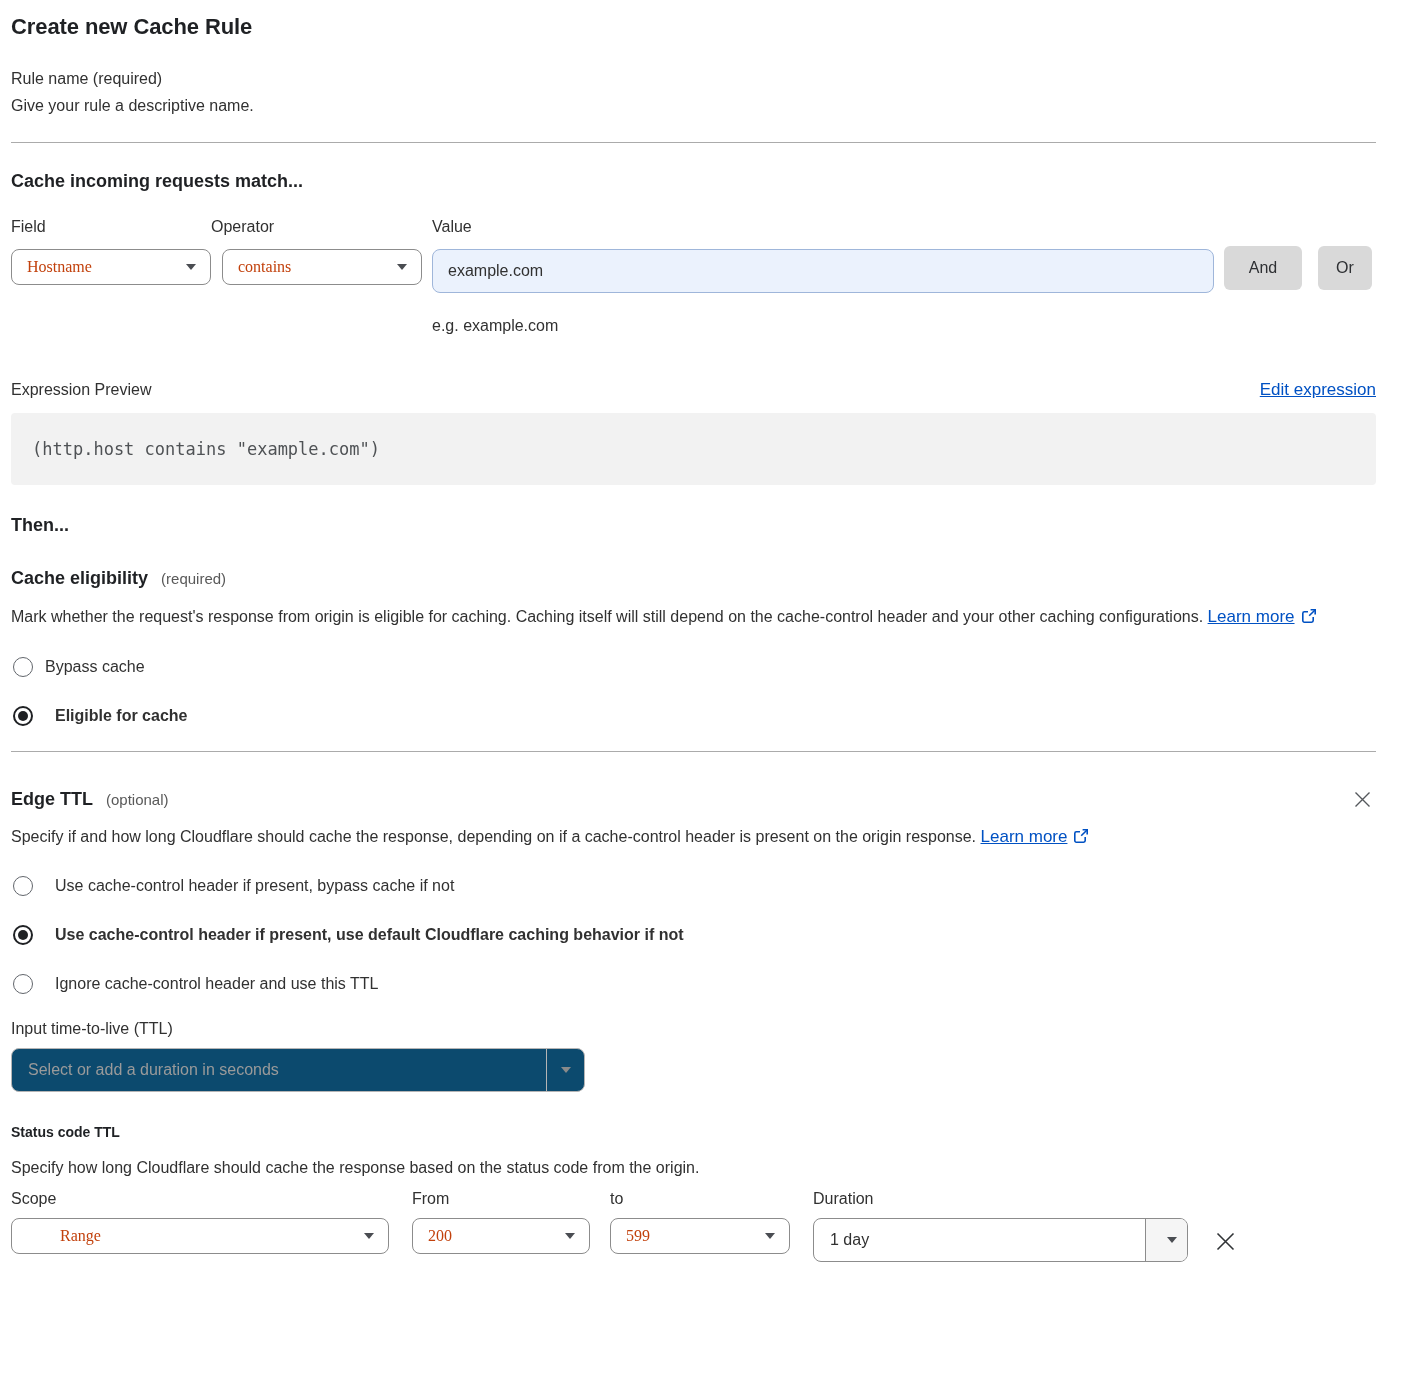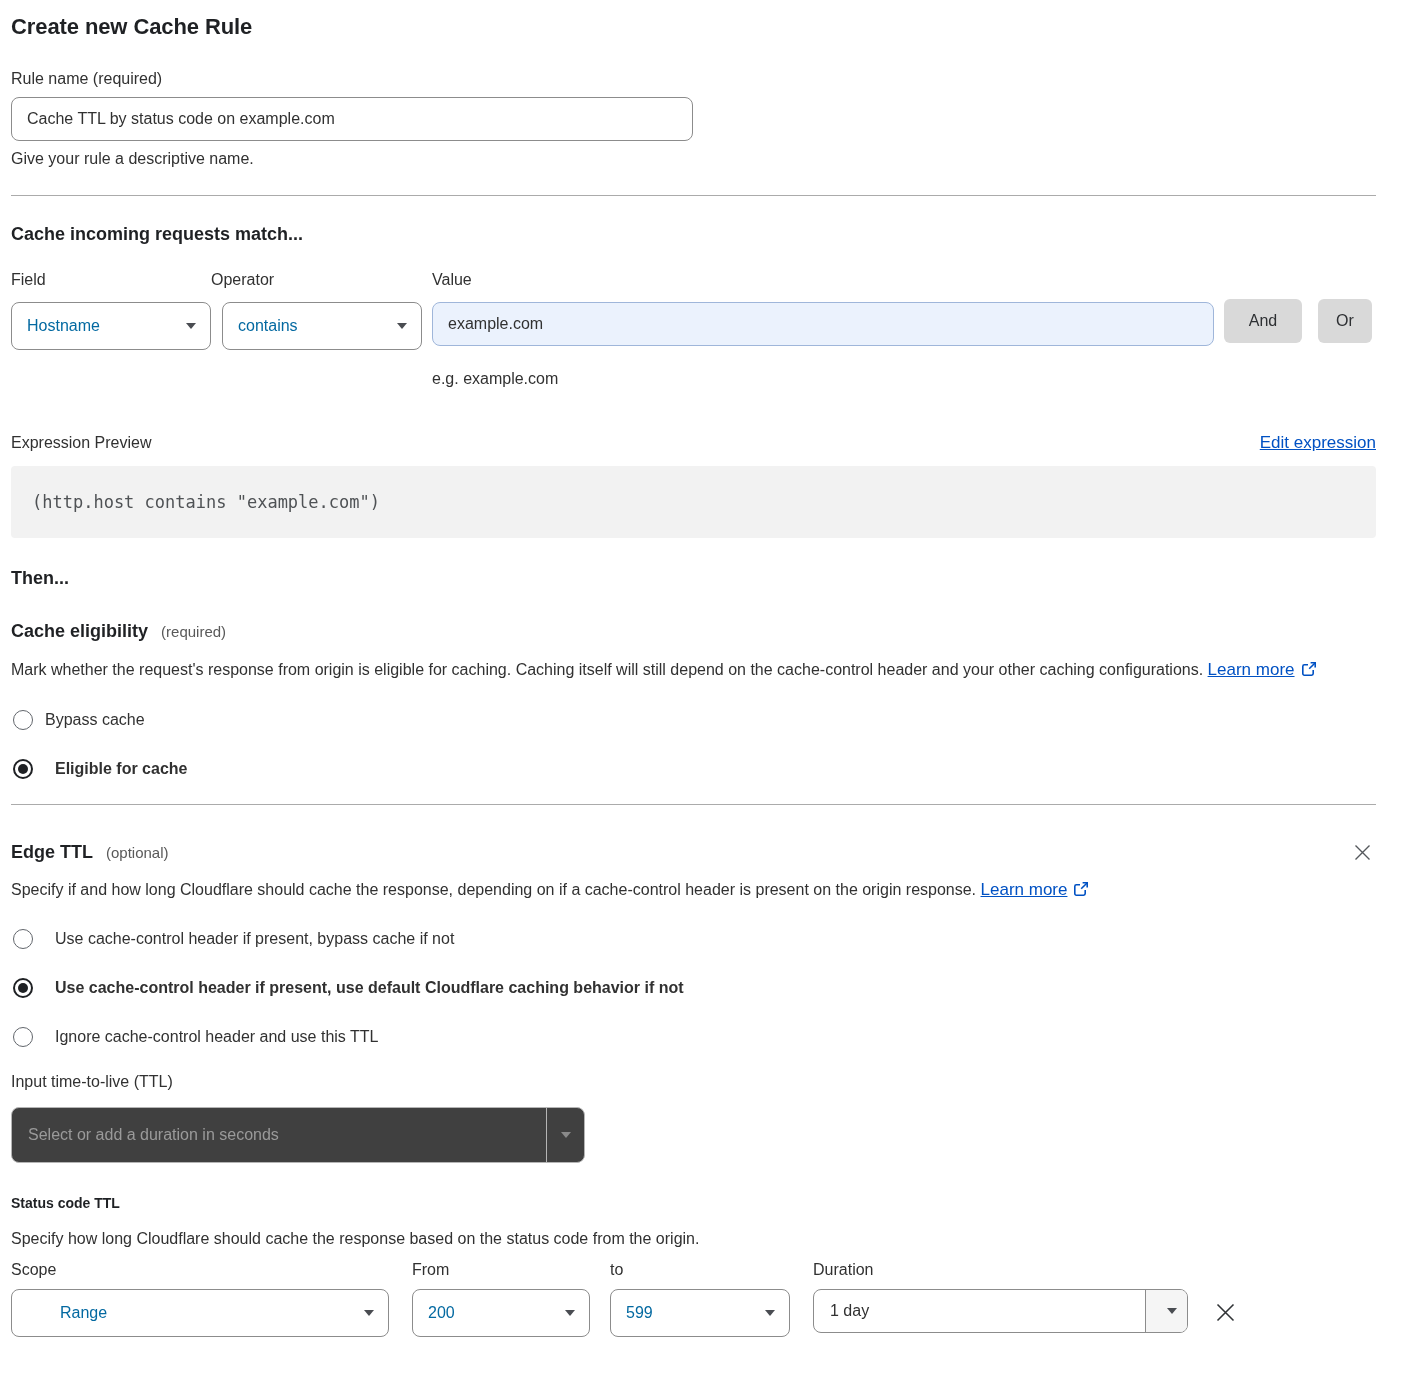--- a/index.html
+++ b/index.html
@@ -28,23 +28,23 @@
 
   .help-text { font-size: 16px; color: #313131; margin-top: 9px; }
 
   hr.divider { border: none; border-top: 1px solid #ababab; margin: 27px 0 0 0; }
 
   h2.section-heading { font-size: 18px; font-weight: 700; color: #1f2124; margin: 28px 0 0 0; }
 
   .match-row { display: flex; align-items: flex-start; margin-top: 26px; }
   .match-col .field-label { margin-bottom: 13px; }
   .select {
-    height: 48px; border: 1px solid #8c8c8c; border-radius: 8px; background: #fff;
+    height: 36px; border: 1px solid #8c8c8c; border-radius: 8px; background: #fff;
     display: flex; align-items: center; justify-content: space-between;
-    padding: 0 14px 0 15px; font-size: 16px; color: #0369a1; cursor: pointer;
+    padding: 0 14px 0 15px; font-size: 16px; color: #c2410c; cursor: pointer; font-family: Liberation Serif, serif;
   }
   .caret {
     width: 0; height: 0; flex: none;
     border-left: 5px solid transparent; border-right: 5px solid transparent;
     border-top: 6px solid #4a4d52; margin-left: 10px;
   }
   .sel-field { width: 200px; }
   .sel-operator { width: 200px; margin-left: 11px; }
   .col-value { margin-left: 10px; }
   .value-input { width: 782px; background: #ebf2fd; border-color: #9fb6da; }
@@ -90,22 +90,22 @@
     content: ""; position: absolute; left: 3px; top: 3px; right: 3px; bottom: 3px;
     border-radius: 50%; background: #1f2124;
   }
   .radio-label { font-size: 16px; color: #313131; }
   .radio-label.bold { font-weight: 700; }
 
   .close-btn { width: 24px; height: 24px; display: flex; align-items: center; justify-content: center; cursor: pointer; margin-right: 2px; }
 
   .ttl-label { margin-top: 26px; }
   .combo-disabled {
-    width: 574px; height: 56px; background: #404040; border: 1px solid #b5b5b5;
-    border-radius: 8px; display: flex; overflow: hidden; margin-top: 16px; cursor: not-allowed;
+    width: 574px; height: 44px; background: #0c4a6e; border: 1px solid #b5b5b5;
+    border-radius: 8px; display: flex; overflow: hidden; margin-top: 10px; cursor: not-allowed;
   }
   .combo-text { flex: 1; display: flex; align-items: center; padding: 0 16px; font-size: 16px; color: #9a9a9a; }
   .combo-arrow { width: 38px; border-left: 1px solid #b5b5b5; display: flex; align-items: center; justify-content: center; }
   .combo-arrow .caret { border-top-color: #8a8a8a; margin-left: 0; }
 
   .status-heading { font-size: 14px; font-weight: 700; color: #1f2124; margin: 32px 0 0 0; }
   .status-desc { margin-top: 13px; }
 
   .status-row { display: flex; align-items: flex-start; margin-top: 8px; }
   .status-col .field-label { margin-bottom: 10px; }
@@ -123,23 +123,20 @@
 </style>
 </head>
 <body>
 
 <div class="page">
 
   <h1 class="page-title">Create new Cache Rule</h1>
 
   <div>
     <label class="field-label">Rule name (required)</label>
-    <div class="text-input rule-name-input">
-      <span>Cache TTL by status code on example.com</span>
-    </div>
     <div class="help-text">Give your rule a descriptive name.</div>
   </div>
 
   <hr class="divider">
 
   <h2 class="section-heading">Cache incoming requests match...</h2>
 
   <div class="match-row">
     <div class="match-col">
       <label class="field-label">Field</label>

